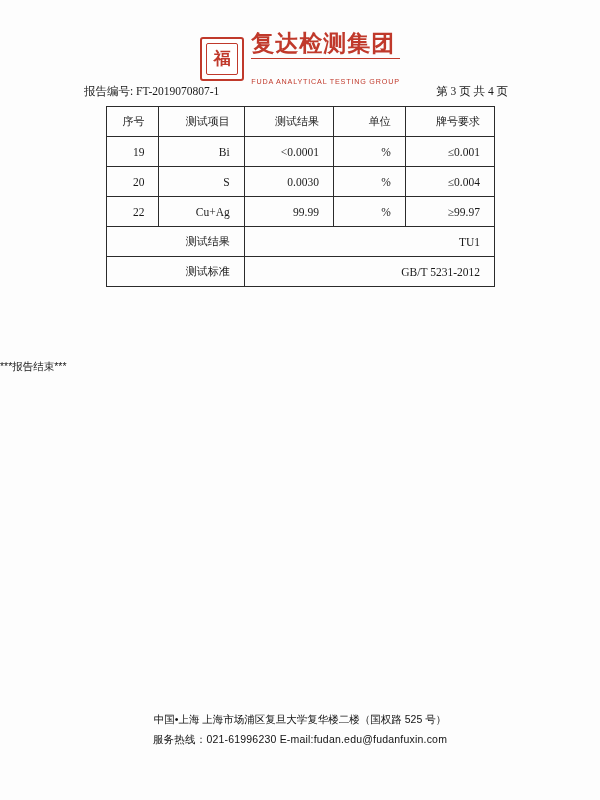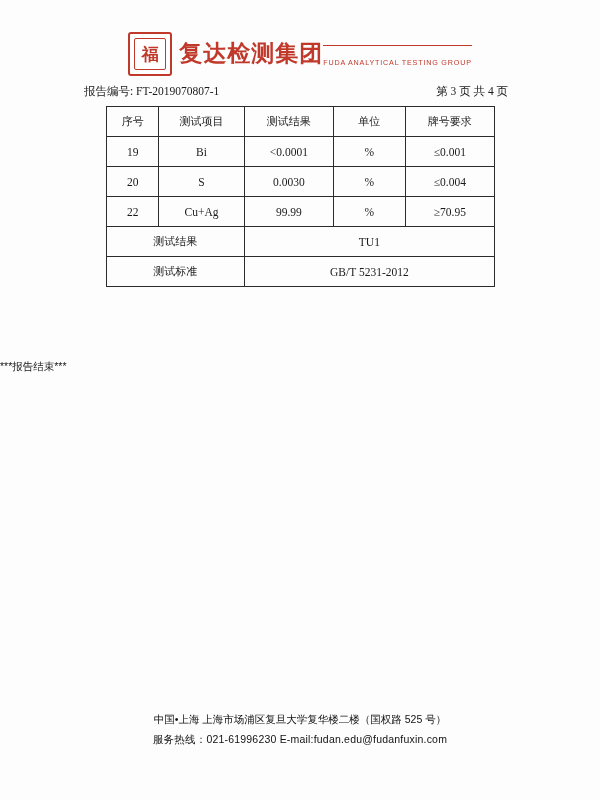--- a/index.html
+++ b/index.html
@@ -57,38 +57,38 @@
     align-items: center;
     justify-content: center;
     font-family: "Liberation Serif", serif;
     font-size: 17px;
     color: #c0392b;
     font-weight: bold;
     line-height: 1;
   }
   .logo-text {
     display: flex;
-    flex-direction: row;
+    flex-direction: column;
     line-height: 1;
   }
   .logo-cn {
     font-family: "Liberation Sans", sans-serif;
     font-size: 23px;
     font-weight: bold;
     color: #c0392b;
     letter-spacing: 1px;
   }
   .logo-en {
     font-family: "Liberation Sans", sans-serif;
     font-size: 7.2px;
     color: #c0392b;
     letter-spacing: 0.8px;
     margin-top: 3px;
     border-top: 1px solid #c0392b;
-    padding-top: 13px;
+    padding-top: 19px;
   }
 
   
   .subhead {
     position: absolute;
     left: 84px;
     right: 92px;
     top: 84px;
     display: flex;
     justify-content: space-between;
@@ -106,24 +106,24 @@
     width: 389px;
   }
   table.data {
     border-collapse: collapse;
     width: 100%;
     table-layout: fixed;
   }
   table.data td {
     border: 1px solid #2b2b2b;
     height: 29px;
-    text-align: center;
+    text-align: right;
     vertical-align: middle;
     font-size: 11.5px;
-    padding: 0 2px;
+    padding: 0 14px;
   }
   table.data td.cn {
     font-family: "Liberation Sans", sans-serif;
     font-size: 11px;
   }
   .col-no    { width: 13.5%; }
   .col-item  { width: 22%; }
   .col-res   { width: 23%; }
   .col-unit  { width: 18.5%; }
   .col-req   { width: 23%; }
@@ -205,21 +205,21 @@
             <td>S</td>
             <td>0.0030</td>
             <td>%</td>
             <td>≤0.004</td>
           </tr>
           <tr>
             <td>22</td>
             <td>Cu+Ag</td>
             <td>99.99</td>
             <td>%</td>
-            <td>≥70.95</td>
+            <td>≥99.97</td>
           </tr>
           <tr>
             <td colspan="2" class="cn">测试结果</td>
             <td colspan="3">TU1</td>
           </tr>
           <tr>
             <td colspan="2" class="cn">测试标准</td>
             <td colspan="3">GB/T 5231-2012</td>
           </tr>
         </tbody>

